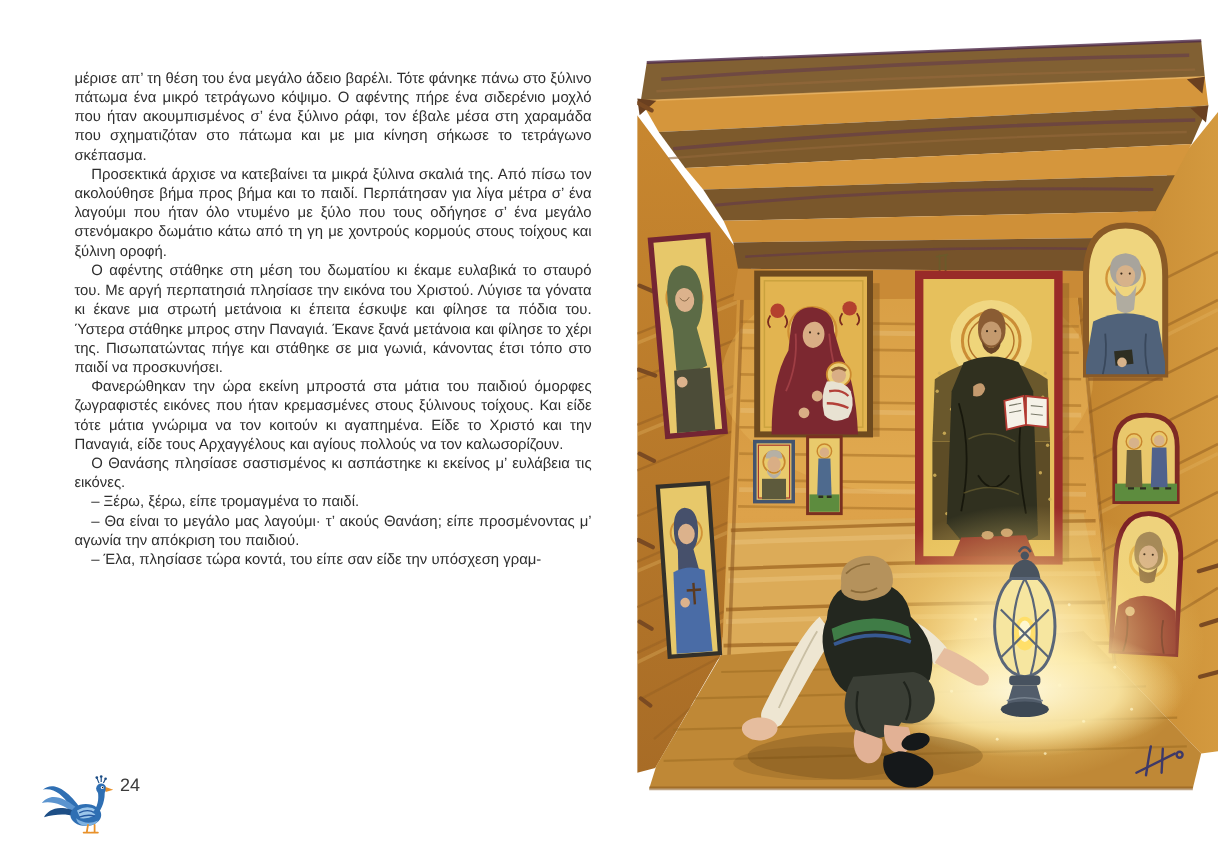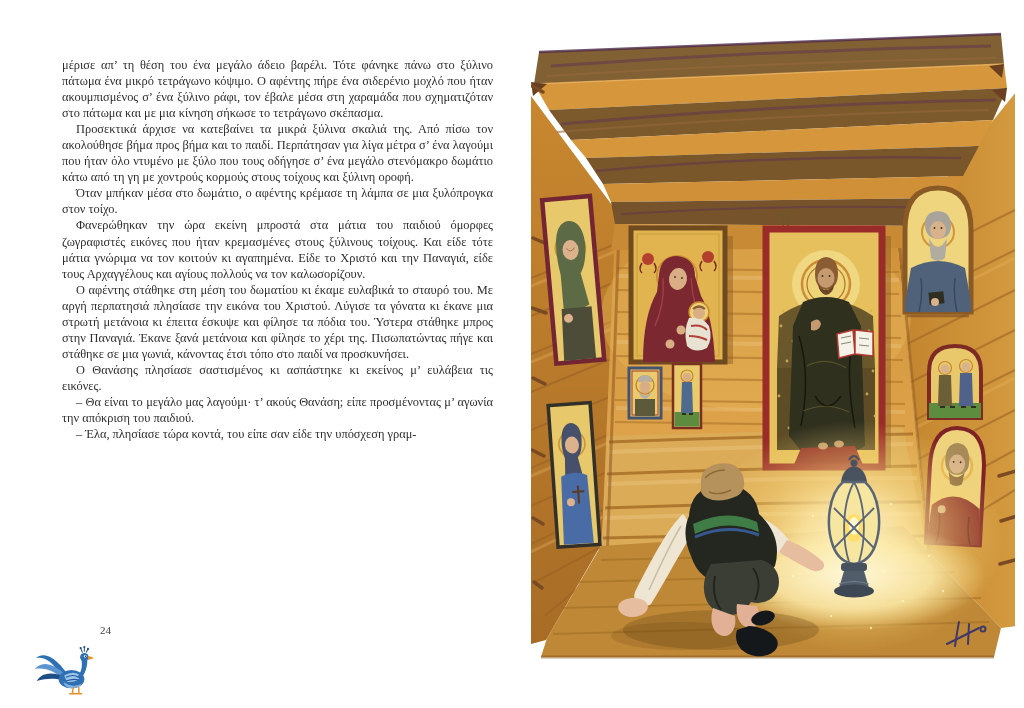--- a/index.html
+++ b/index.html
@@ -1,40 +1,40 @@
 <!DOCTYPE html>
 <html><head>
 <meta charset="utf-8">
 <style>
   html,body{margin:0;padding:0;background:#ffffff;}
   .spread{position:relative;width:1024px;height:708px;background:#ffffff;overflow:hidden;
-          font-family:Liberation Serif, serif;}
+          font-family:Liberation Sans, sans-serif;}
   .text-block{position:absolute;left:62px;top:57px;width:431px;color:#2e2e2e;
               font-size:12.4px;line-height:16.05px;text-align:justify;}
   .text-block p{margin:0;text-indent:14px;}
   .text-block p.no-indent{text-indent:0;}
   .footer{position:absolute;left:0;top:0;}
   .bird{position:absolute;left:33px;top:644px;width:66px;height:52px;}
-  .page-num{position:absolute;left:100px;top:624px;font-size:11px;color:#3c3c3c;}
+  .page-num{position:absolute;left:100px;top:646px;font-size:15px;color:#3c3c3c;}
   .illustration{position:absolute;left:531px;top:16px;width:484px;height:648px;}
   .sr-only{position:absolute;width:1px;height:1px;overflow:hidden;clip:rect(0 0 0 0);white-space:nowrap;}
 </style>
 </head>
 <body>
 
 <div class="spread">
 
   <div>
     <div class="text-block">
       <p class="no-indent">μέρισε απ’ τη θέση του ένα μεγάλο άδειο βαρέλι. Τότε φάνηκε πάνω στο ξύλινο πάτωμα ένα μικρό τετράγωνο κόψιμο. Ο αφέντης πήρε ένα σιδερένιο μοχλό που ήταν ακουμπισμένος σ’ ένα ξύλινο ράφι, τον έβαλε μέσα στη χαραμάδα που σχηματιζόταν στο πάτωμα και με μια κίνηση σήκωσε το τετράγωνο σκέπασμα.</p>
       <p>Προσεκτικά άρχισε να κατεβαίνει τα μικρά ξύλινα σκαλιά της. Από πίσω τον ακολούθησε βήμα προς βήμα και το παιδί. Περπάτησαν για λίγα μέτρα σ’ ένα λαγούμι που ήταν όλο ντυμένο με ξύλο που τους οδήγησε σ’ ένα μεγάλο στενόμακρο δωμάτιο κάτω από τη γη με χοντρούς κορμούς στους τοίχους και ξύλινη οροφή.</p>
-      <p>Όταν μπήκαν μέσα στο δωμάτιο, ο αφέντης κρέμασε τη λάμπα σε μια ξυλόπρογκα στον τοίχο.</p>
+      <p>Ο αφέντης στάθηκε στη μέση του δωματίου κι έκαμε ευλαβικά το σταυρό του. Με αργή περπατησιά πλησίασε την εικόνα του Χριστού. Λύγισε τα γόνατα κι έκανε μια στρωτή μετάνοια κι έπειτα έσκυψε και φίλησε τα πόδια του. Ύστερα στάθηκε μπρος στην Παναγιά. Έκανε ξανά μετάνοια και φίλησε το χέρι της. Πισωπατώντας πήγε και στάθηκε σε μια γωνιά, κάνοντας έτσι τόπο στο παιδί να προσκυνήσει.</p>
       <p>Φανερώθηκαν την ώρα εκείνη μπροστά στα μάτια του παιδιού όμορφες ζωγραφιστές εικόνες που ήταν κρεμασμένες στους ξύλινους τοίχους. Και είδε τότε μάτια γνώριμα να τον κοιτούν κι αγαπημένα. Είδε το Χριστό και την Παναγιά, είδε τους Αρχαγγέλους και αγίους πολλούς να τον καλωσορίζουν.</p>
-      <p>Ο αφέντης στάθηκε στη μέση του δωματίου κι έκαμε ευλαβικά το σταυρό του. Με αργή περπατησιά πλησίασε την εικόνα του Χριστού. Λύγισε τα γόνατα κι έκανε μια στρωτή μετάνοια κι έπειτα έσκυψε και φίλησε τα πόδια του. Ύστερα στάθηκε μπρος στην Παναγιά. Έκανε ξανά μετάνοια και φίλησε το χέρι της. Πισωπατώντας πήγε και στάθηκε σε μια γωνιά, κάνοντας έτσι τόπο στο παιδί να προσκυνήσει.</p>
       <p>Ο Θανάσης πλησίασε σαστισμένος κι ασπάστηκε κι εκείνος μ’ ευλάβεια τις εικόνες.</p>
+      <p>– Ξέρω, ξέρω, είπε τρομαγμένα το παιδί.</p>
       <p>– Θα είναι το μεγάλο μας λαγούμι· τ’ ακούς Θανάση; είπε προσμένοντας μ’ αγωνία την απόκριση του παιδιού.</p>
       <p>– Έλα, πλησίασε τώρα κοντά, του είπε σαν είδε την υπόσχεση γραμ-</p>
     </div>
 
     <div class="footer">
       <svg class="bird" viewBox="0 0 72 56">
         <path d="M38,33 C22,10 10,9 3,15 C13,13 21,20 27,29 Z" fill="#2f6fb3"></path>
         <path d="M38,35 C18,17 8,20 2,27 C12,25 22,29 29,35 Z" fill="#5b94cf"></path>
         <path d="M38,37 C18,27 8,33 4,40 C14,37 25,37 31,39 Z" fill="#1d4e86"></path>
         <ellipse cx="42" cy="38" rx="14" ry="10" fill="#2f6fb3"></ellipse>

